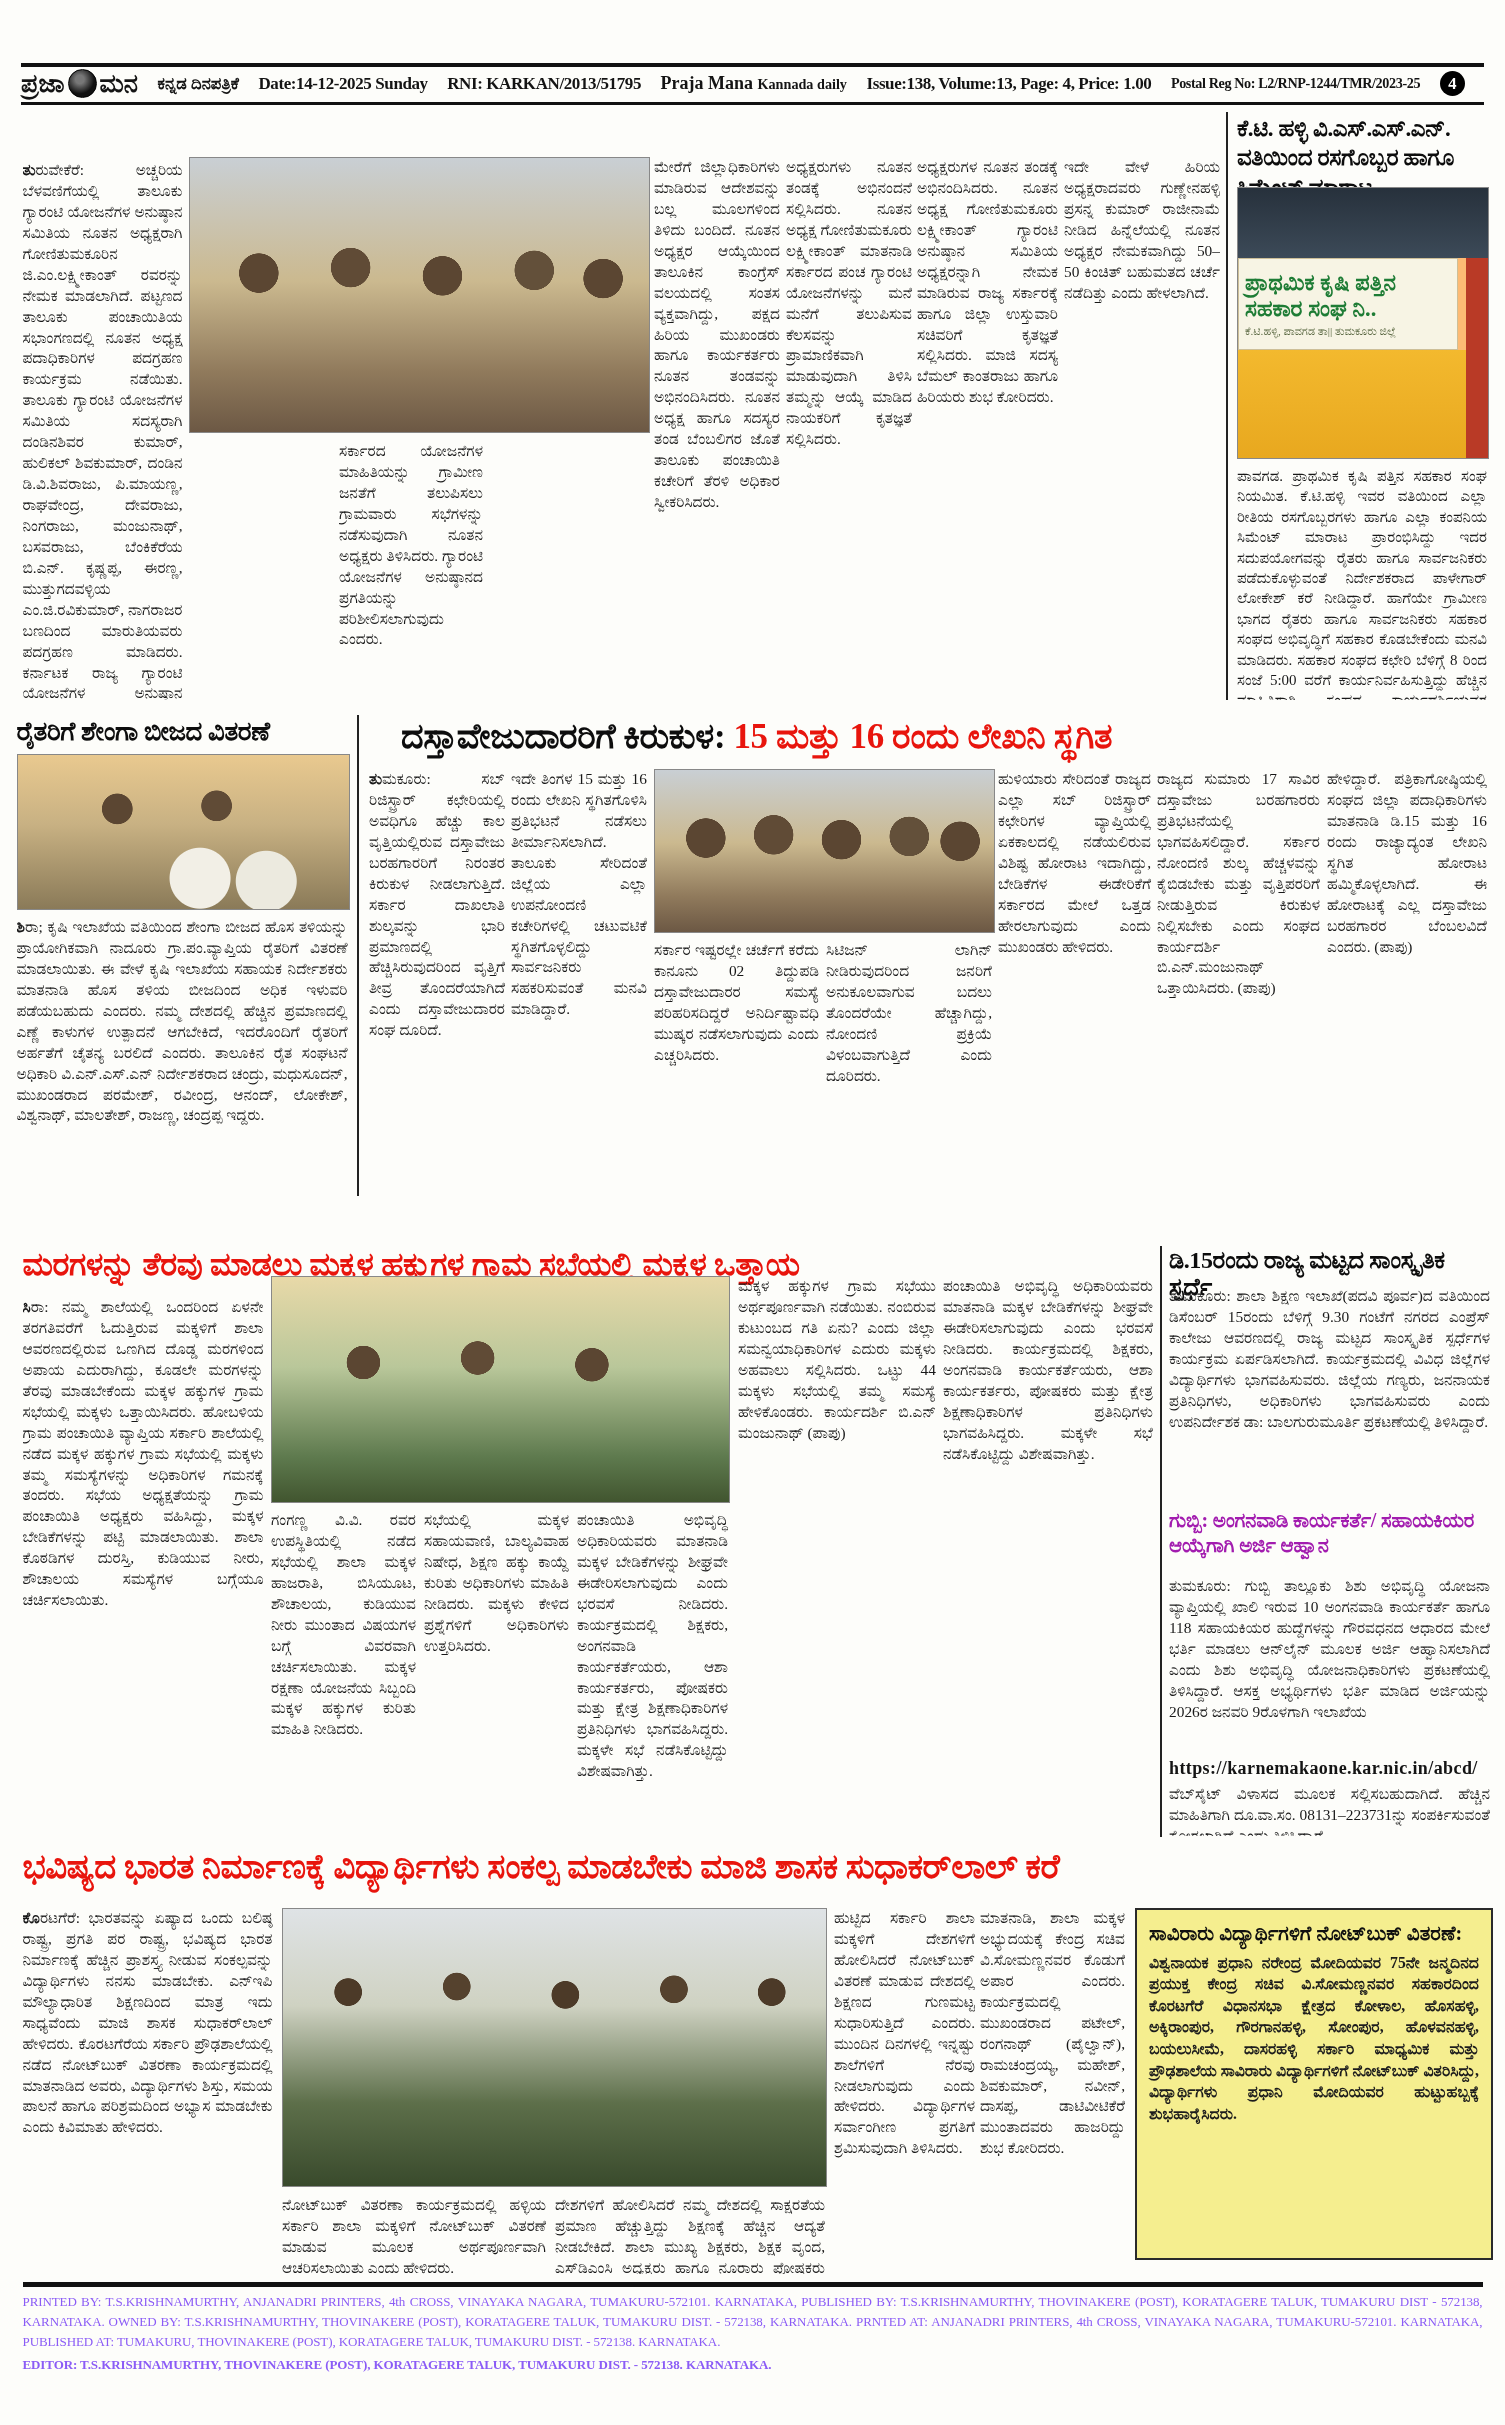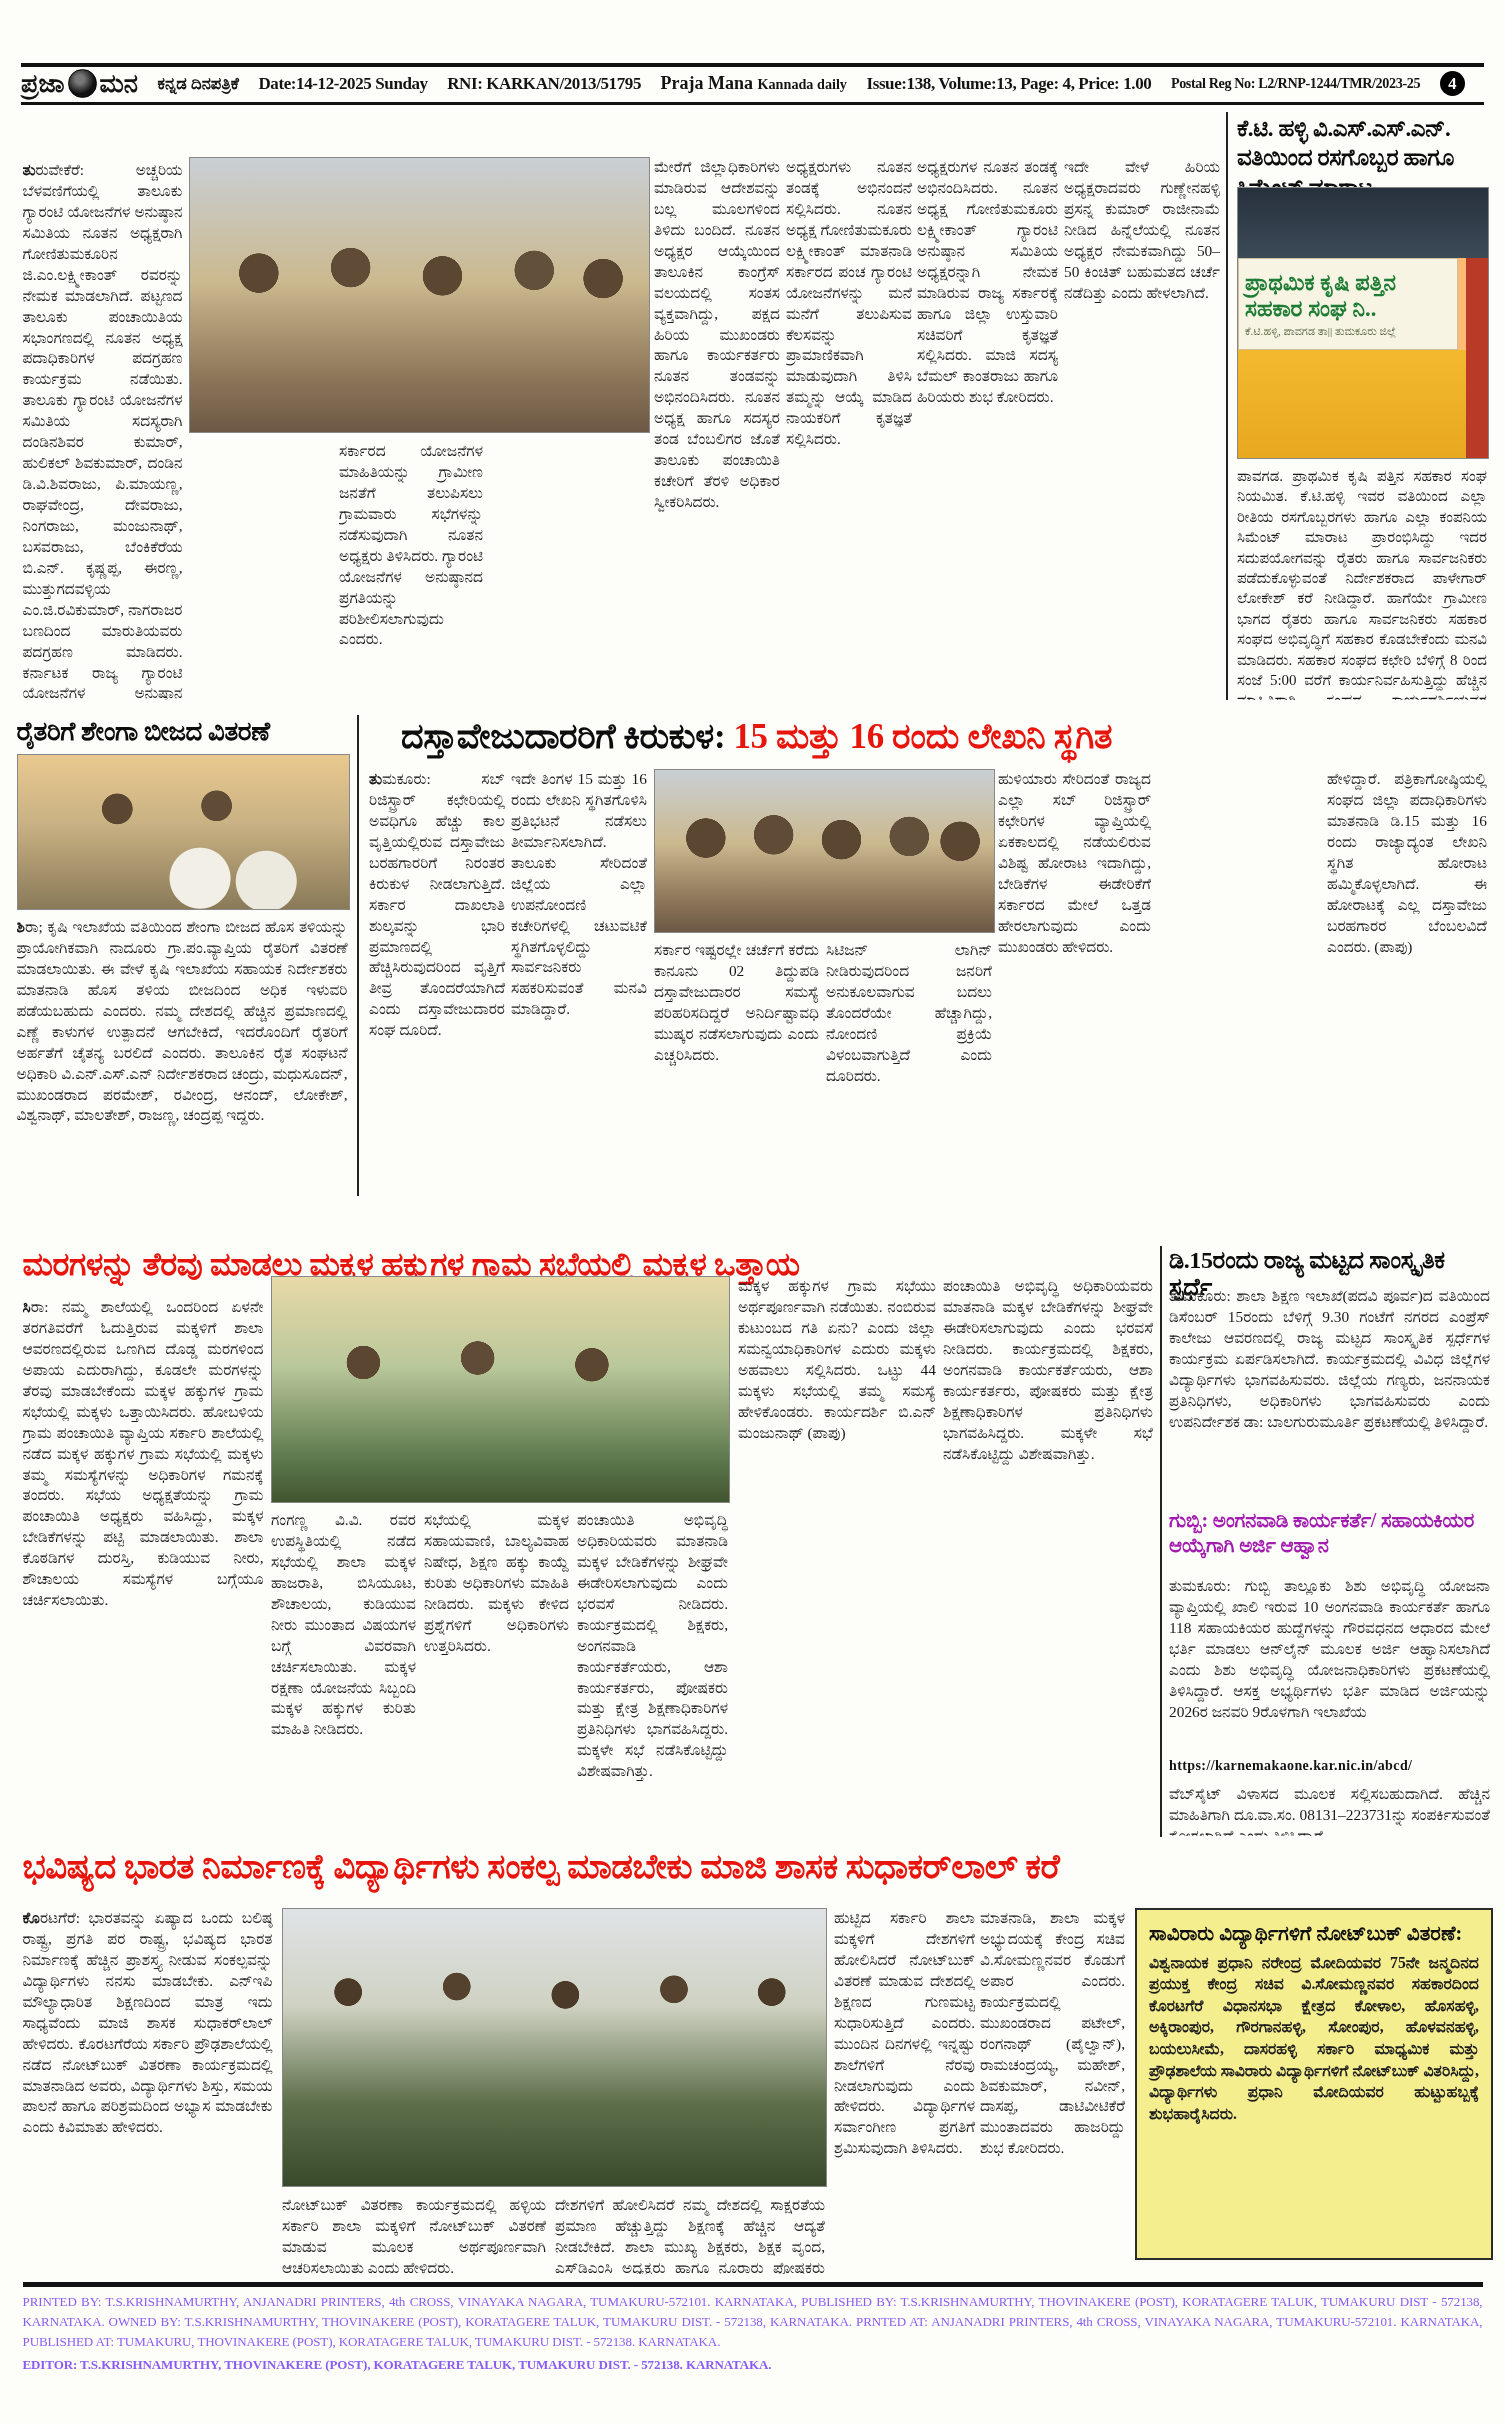--- a/index.html
+++ b/index.html
@@ -55,21 +55,21 @@
   .bldg-sign .s1{color:#1e7c35;font-weight:bold;font-size:22.5px;line-height:1.15;}
   .bldg-sign .s2{color:#57653f;font-size:11.2px;margin-top:3px;}
   .bldg-wall{position:absolute;left:0;top:60%;width:100%;height:40%;background:linear-gradient(180deg,#f3b92e,#e8a81f);}
   .bldg-pillar{position:absolute;right:0;top:26%;width:9%;height:74%;background:#b93a26;}
   .subhead{position:absolute;font-weight:bold;line-height:1.25;letter-spacing:-0.2px;}
   .ybox{position:absolute;background:#f5ee8f;border:2.2px solid #2a2a2a;box-sizing:border-box;padding:10.5px 12px;}
   .ybox .yh{font-weight:bold;font-size:20px;line-height:1.25;color:#101010;}
   .ybox .yb{font-size:15.7px;line-height:1.38;text-align:justify;margin-top:6px;font-weight:bold;color:#1c1c1c;}
   .footer{position:absolute;left:22.5px;width:1460px;font-family:"Liberation Serif",serif;
           font-size:13px;line-height:1.55;color:#8b5cf6;text-align:justify;letter-spacing:-0.1px;}
-  .urltxt{font-weight:bold;font-size:14px;letter-spacing:0.4px;font-family:"Liberation Serif",serif;}
+  .urltxt{font-weight:bold;font-size:18px;letter-spacing:0.4px;font-family:"Liberation Serif",serif;}
 </style>
 </head>
 <body>
 
 <div class="page">
 
   <div class="rule" style="left:21px;top:63px;width:1463px;height:3.7px;"></div>
   <div class="mast">
     <span class="kn-name">
       <span>ಪ್ರಜಾ</span>
@@ -118,20 +118,21 @@
 
   <div class="hl" style="left:369px;top:717px;width:1124px;font-size:35px;">
     <span class="blk" style="color:#0d0d0d;margin-left:32px;">ದಸ್ತಾವೇಜುದಾರರಿಗೆ ಕಿರುಕುಳ: </span><span style="color:#e8150d;">15 ಮತ್ತು 16 ರಂದು ಲೇಖನಿ ಸ್ಥಗಿತ</span>
   </div>
   <div class="tb first" style="left:369px;top:769px;width:136px;height:427px;">ತುಮಕೂರು: ಸಬ್ ರಿಜಿಸ್ಟ್ರಾರ್ ಕಛೇರಿಯಲ್ಲಿ ಅವಧಿಗೂ ಹೆಚ್ಚು ಕಾಲ ವೃತ್ತಿಯಲ್ಲಿರುವ ದಸ್ತಾವೇಜು ಬರಹಗಾರರಿಗೆ ನಿರಂತರ ಕಿರುಕುಳ ನೀಡಲಾಗುತ್ತಿದೆ. ಸರ್ಕಾರ ದಾಖಲಾತಿ ಶುಲ್ಕವನ್ನು ಭಾರಿ ಪ್ರಮಾಣದಲ್ಲಿ ಹೆಚ್ಚಿಸಿರುವುದರಿಂದ ವೃತ್ತಿಗೆ ತೀವ್ರ ತೊಂದರೆಯಾಗಿದೆ ಎಂದು ದಸ್ತಾವೇಜುದಾರರ ಸಂಘ ದೂರಿದೆ.</div>
   <div class="tb" style="left:511px;top:769px;width:136px;height:427px;">ಇದೇ ತಿಂಗಳ 15 ಮತ್ತು 16 ರಂದು ಲೇಖನಿ ಸ್ಥಗಿತಗೊಳಿಸಿ ಪ್ರತಿಭಟನೆ ನಡೆಸಲು ತೀರ್ಮಾನಿಸಲಾಗಿದೆ. ತಾಲೂಕು ಸೇರಿದಂತೆ ಜಿಲ್ಲೆಯ ಎಲ್ಲಾ ಉಪನೋಂದಣಿ ಕಚೇರಿಗಳಲ್ಲಿ ಚಟುವಟಿಕೆ ಸ್ಥಗಿತಗೊಳ್ಳಲಿದ್ದು ಸಾರ್ವಜನಿಕರು ಸಹಕರಿಸುವಂತೆ ಮನವಿ ಮಾಡಿದ್ದಾರೆ.</div>
   <div class="photo ph-people" style="left:654px;top:769px;width:339px;height:162px;"></div>
   <div class="tb" style="left:654px;top:940px;width:165px;height:256px;">ಸರ್ಕಾರ ಇಷ್ಟರಲ್ಲೇ ಚರ್ಚೆಗೆ ಕರೆದು ಕಾನೂನು 02 ತಿದ್ದುಪಡಿ ದಸ್ತಾವೇಜುದಾರರ ಸಮಸ್ಯೆ ಪರಿಹರಿಸದಿದ್ದರೆ ಅನಿರ್ದಿಷ್ಟಾವಧಿ ಮುಷ್ಕರ ನಡೆಸಲಾಗುವುದು ಎಂದು ಎಚ್ಚರಿಸಿದರು.</div>
   <div class="tb" style="left:826px;top:940px;width:166px;height:256px;">ಸಿಟಿಜನ್ ಲಾಗಿನ್ ನೀಡಿರುವುದರಿಂದ ಜನರಿಗೆ ಅನುಕೂಲವಾಗುವ ಬದಲು ತೊಂದರೆಯೇ ಹೆಚ್ಚಾಗಿದ್ದು, ನೋಂದಣಿ ಪ್ರಕ್ರಿಯೆ ವಿಳಂಬವಾಗುತ್ತಿದೆ ಎಂದು ದೂರಿದರು.</div>
   <div class="tb" style="left:998px;top:769px;width:153px;height:427px;">ಹುಳಿಯಾರು ಸೇರಿದಂತೆ ರಾಜ್ಯದ ಎಲ್ಲಾ ಸಬ್ ರಿಜಿಸ್ಟ್ರಾರ್ ಕಛೇರಿಗಳ ವ್ಯಾಪ್ತಿಯಲ್ಲಿ ಏಕಕಾಲದಲ್ಲಿ ನಡೆಯಲಿರುವ ವಿಶಿಷ್ಟ ಹೋರಾಟ ಇದಾಗಿದ್ದು, ಬೇಡಿಕೆಗಳ ಈಡೇರಿಕೆಗೆ ಸರ್ಕಾರದ ಮೇಲೆ ಒತ್ತಡ ಹೇರಲಾಗುವುದು ಎಂದು ಮುಖಂಡರು ಹೇಳಿದರು.</div>
+  <div class="tb" style="left:1157px;top:769px;width:163px;height:427px;">ರಾಜ್ಯದ ಸುಮಾರು 17 ಸಾವಿರ ದಸ್ತಾವೇಜು ಬರಹಗಾರರು ಪ್ರತಿಭಟನೆಯಲ್ಲಿ ಭಾಗವಹಿಸಲಿದ್ದಾರೆ. ಸರ್ಕಾರ ನೋಂದಣಿ ಶುಲ್ಕ ಹೆಚ್ಚಳವನ್ನು ಕೈಬಿಡಬೇಕು ಮತ್ತು ವೃತ್ತಿಪರರಿಗೆ ನೀಡುತ್ತಿರುವ ಕಿರುಕುಳ ನಿಲ್ಲಿಸಬೇಕು ಎಂದು ಸಂಘದ ಕಾರ್ಯದರ್ಶಿ ಬಿ.ಎನ್.ಮಂಜುನಾಥ್ ಒತ್ತಾಯಿಸಿದರು. (ಪಾಪು)</div>
   <div class="tb" style="left:1327px;top:769px;width:160px;height:427px;">ಹೇಳಿದ್ದಾರೆ. ಪತ್ರಿಕಾಗೋಷ್ಠಿಯಲ್ಲಿ ಸಂಘದ ಜಿಲ್ಲಾ ಪದಾಧಿಕಾರಿಗಳು ಮಾತನಾಡಿ ಡಿ.15 ಮತ್ತು 16 ರಂದು ರಾಜ್ಯಾದ್ಯಂತ ಲೇಖನಿ ಸ್ಥಗಿತ ಹೋರಾಟ ಹಮ್ಮಿಕೊಳ್ಳಲಾಗಿದೆ. ಈ ಹೋರಾಟಕ್ಕೆ ಎಲ್ಲ ದಸ್ತಾವೇಜು ಬರಹಗಾರರ ಬೆಂಬಲವಿದೆ ಎಂದರು. (ಪಾಪು)</div>
 
   <div class="hl red" style="left:22.5px;top:1247px;width:1128px;font-size:32px;">ಮರಗಳನ್ನು ತೆರವು ಮಾಡಲು ಮಕ್ಕಳ ಹಕ್ಕುಗಳ ಗ್ರಾಮ ಸಭೆಯಲ್ಲಿ ಮಕ್ಕಳ ಒತ್ತಾಯ</div>
   <div class="vrule" style="left:1160px;top:1246px;height:591px;"></div>
 
   <div class="tb first" style="left:22.5px;top:1297px;width:241px;height:540px;">ಸಿರಾ: ನಮ್ಮ ಶಾಲೆಯಲ್ಲಿ ಒಂದರಿಂದ ಏಳನೇ ತರಗತಿವರೆಗೆ ಓದುತ್ತಿರುವ ಮಕ್ಕಳಿಗೆ ಶಾಲಾ ಆವರಣದಲ್ಲಿರುವ ಒಣಗಿದ ದೊಡ್ಡ ಮರಗಳಿಂದ ಅಪಾಯ ಎದುರಾಗಿದ್ದು, ಕೂಡಲೇ ಮರಗಳನ್ನು ತೆರವು ಮಾಡಬೇಕೆಂದು ಮಕ್ಕಳ ಹಕ್ಕುಗಳ ಗ್ರಾಮ ಸಭೆಯಲ್ಲಿ ಮಕ್ಕಳು ಒತ್ತಾಯಿಸಿದರು. ಹೋಬಳಿಯ ಗ್ರಾಮ ಪಂಚಾಯಿತಿ ವ್ಯಾಪ್ತಿಯ ಸರ್ಕಾರಿ ಶಾಲೆಯಲ್ಲಿ ನಡೆದ ಮಕ್ಕಳ ಹಕ್ಕುಗಳ ಗ್ರಾಮ ಸಭೆಯಲ್ಲಿ ಮಕ್ಕಳು ತಮ್ಮ ಸಮಸ್ಯೆಗಳನ್ನು ಅಧಿಕಾರಿಗಳ ಗಮನಕ್ಕೆ ತಂದರು. ಸಭೆಯ ಅಧ್ಯಕ್ಷತೆಯನ್ನು ಗ್ರಾಮ ಪಂಚಾಯಿತಿ ಅಧ್ಯಕ್ಷರು ವಹಿಸಿದ್ದು, ಮಕ್ಕಳ ಬೇಡಿಕೆಗಳನ್ನು ಪಟ್ಟಿ ಮಾಡಲಾಯಿತು. ಶಾಲಾ ಕೊಠಡಿಗಳ ದುರಸ್ತಿ, ಕುಡಿಯುವ ನೀರು, ಶೌಚಾಲಯ ಸಮಸ್ಯೆಗಳ ಬಗ್ಗೆಯೂ ಚರ್ಚಿಸಲಾಯಿತು.</div>
   <div class="photo ph-green" style="left:271px;top:1276px;width:457px;height:225px;"></div>
   <div class="tb" style="left:271px;top:1510px;width:145px;height:327px;">ಗಂಗಣ್ಣ ವಿ.ವಿ. ರವರ ಉಪಸ್ಥಿತಿಯಲ್ಲಿ ನಡೆದ ಸಭೆಯಲ್ಲಿ ಶಾಲಾ ಮಕ್ಕಳ ಹಾಜರಾತಿ, ಬಿಸಿಯೂಟ, ಶೌಚಾಲಯ, ಕುಡಿಯುವ ನೀರು ಮುಂತಾದ ವಿಷಯಗಳ ಬಗ್ಗೆ ವಿವರವಾಗಿ ಚರ್ಚಿಸಲಾಯಿತು. ಮಕ್ಕಳ ರಕ್ಷಣಾ ಯೋಜನೆಯ ಸಿಬ್ಬಂದಿ ಮಕ್ಕಳ ಹಕ್ಕುಗಳ ಕುರಿತು ಮಾಹಿತಿ ನೀಡಿದರು.</div>
   <div class="tb" style="left:424px;top:1510px;width:145px;height:327px;">ಸಭೆಯಲ್ಲಿ ಮಕ್ಕಳ ಸಹಾಯವಾಣಿ, ಬಾಲ್ಯವಿವಾಹ ನಿಷೇಧ, ಶಿಕ್ಷಣ ಹಕ್ಕು ಕಾಯ್ದೆ ಕುರಿತು ಅಧಿಕಾರಿಗಳು ಮಾಹಿತಿ ನೀಡಿದರು. ಮಕ್ಕಳು ಕೇಳಿದ ಪ್ರಶ್ನೆಗಳಿಗೆ ಅಧಿಕಾರಿಗಳು ಉತ್ತರಿಸಿದರು.</div>
   <div class="tb" style="left:577px;top:1510px;width:151px;height:327px;">ಪಂಚಾಯಿತಿ ಅಭಿವೃದ್ಧಿ ಅಧಿಕಾರಿಯವರು ಮಾತನಾಡಿ ಮಕ್ಕಳ ಬೇಡಿಕೆಗಳನ್ನು ಶೀಘ್ರವೇ ಈಡೇರಿಸಲಾಗುವುದು ಎಂದು ಭರವಸೆ ನೀಡಿದರು. ಕಾರ್ಯಕ್ರಮದಲ್ಲಿ ಶಿಕ್ಷಕರು, ಅಂಗನವಾಡಿ ಕಾರ್ಯಕರ್ತೆಯರು, ಆಶಾ ಕಾರ್ಯಕರ್ತರು, ಪೋಷಕರು ಮತ್ತು ಕ್ಷೇತ್ರ ಶಿಕ್ಷಣಾಧಿಕಾರಿಗಳ ಪ್ರತಿನಿಧಿಗಳು ಭಾಗವಹಿಸಿದ್ದರು. ಮಕ್ಕಳೇ ಸಭೆ ನಡೆಸಿಕೊಟ್ಟಿದ್ದು ವಿಶೇಷವಾಗಿತ್ತು.</div>

